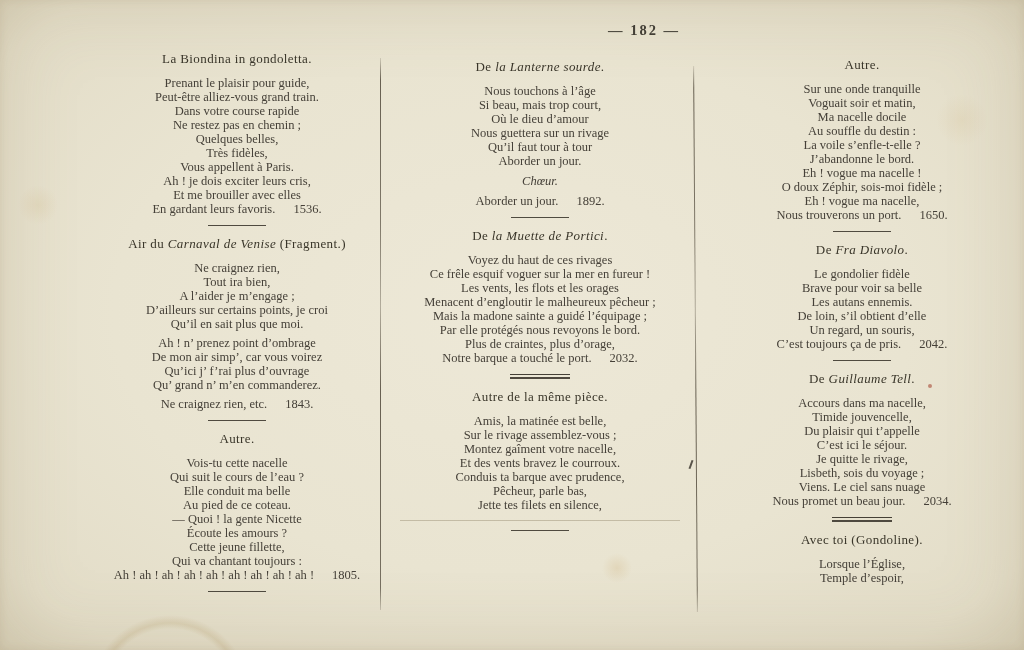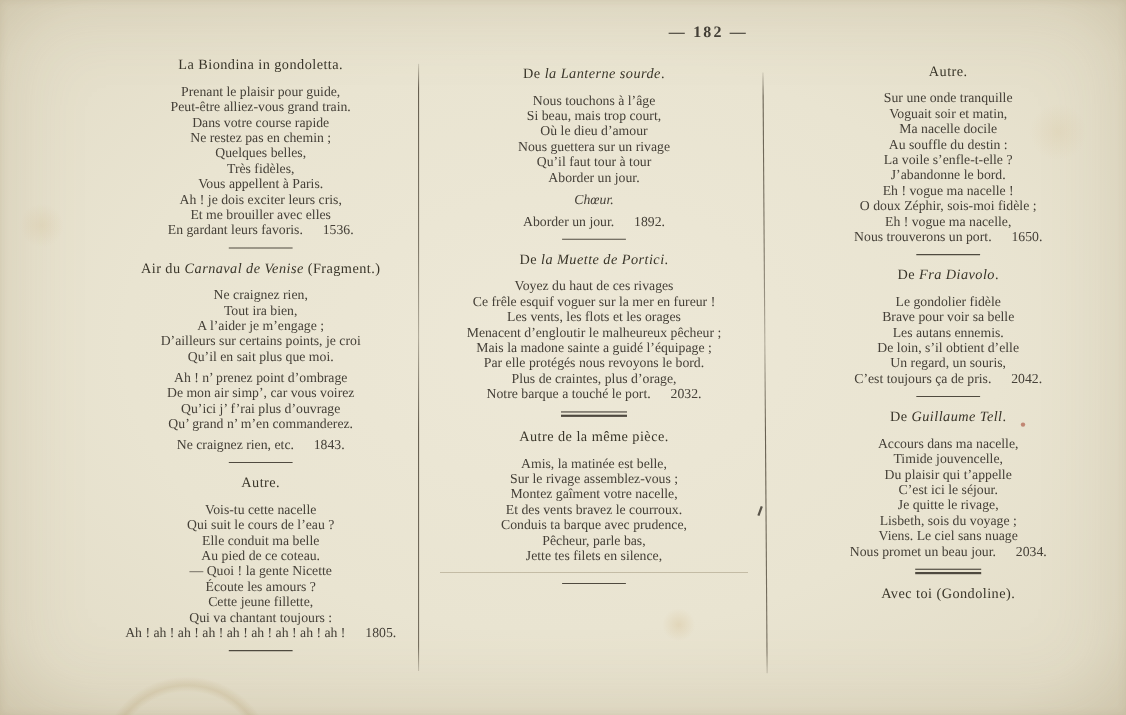--- a/index.html
+++ b/index.html
@@ -194,18 +194,22 @@
           <div class="line">C’est ici le séjour.</div>
           <div class="line">Je quitte le rivage,</div>
           <div class="line">Lisbeth, sois du voyage ;</div>
           <div class="line">Viens. Le ciel sans nuage</div>
           <div class="line">Nous promet un beau jour.<span class="songnum">2034.</span></div>
         </div>
         <div class="sep-double"></div>
       </div>
       <div class="block">
         <div class="block-title"><span>Avec toi (Gondoline).</span></div>
+        <div class="stanza">
+          <div class="line">Lorsque l’Église,</div>
+          <div class="line">Temple d’espoir,</div>
+        </div>
       </div>
     </div>
 
   <div class="speck-slash"></div>
   <div class="speck-red"></div>
 </div>
 
 </body></html>

